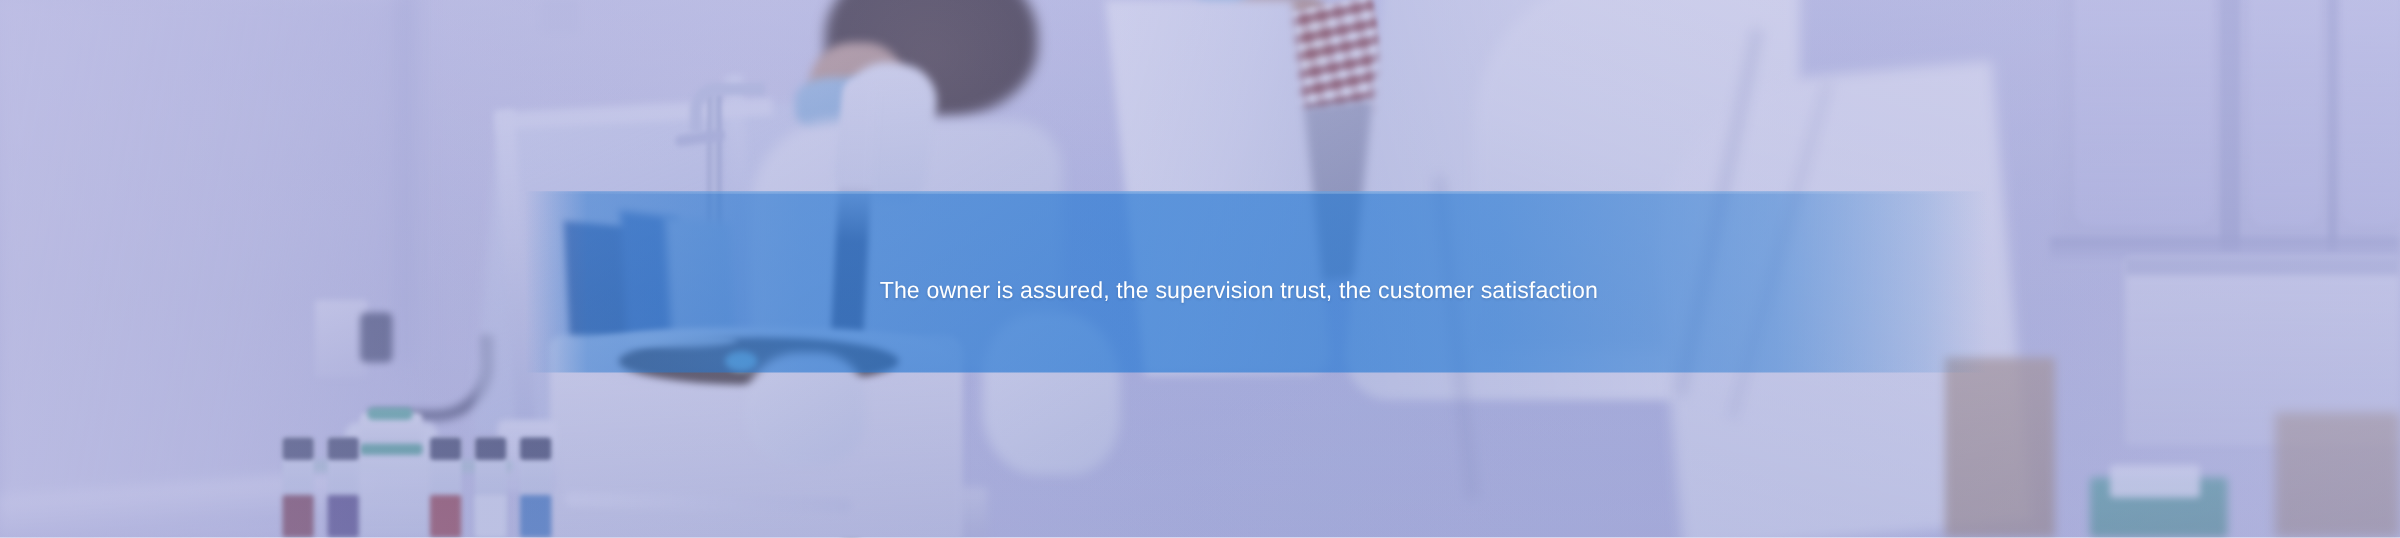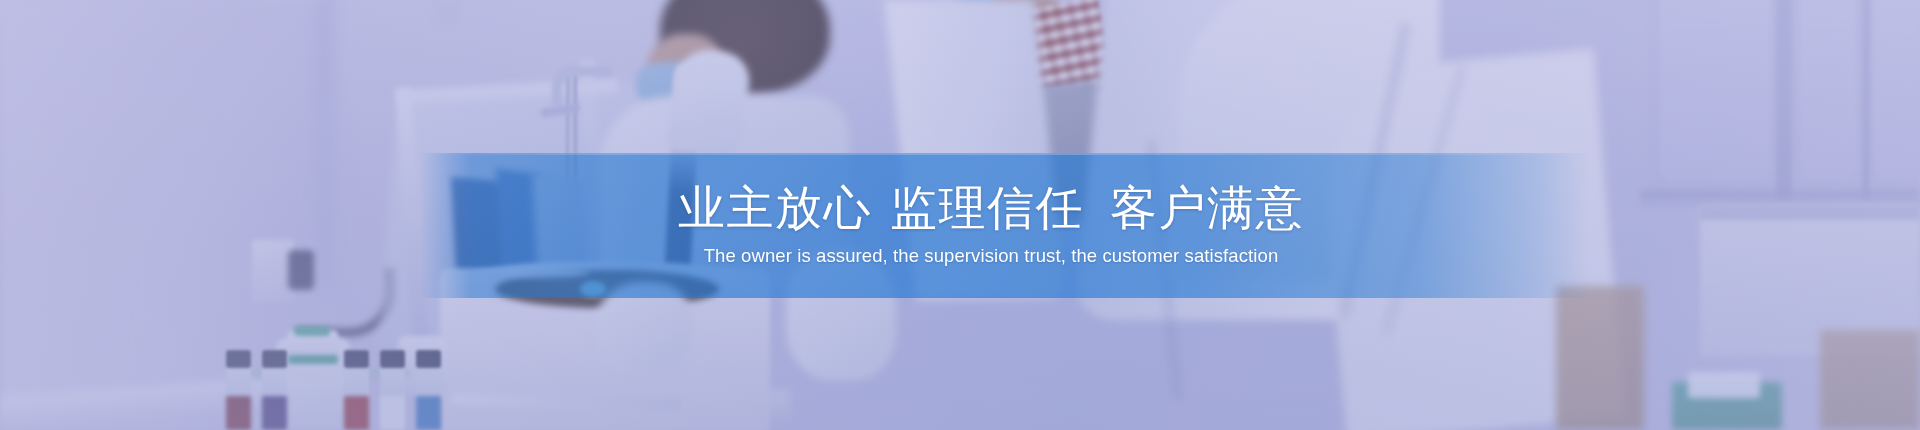--- a/index.html
+++ b/index.html
@@ -659,19 +659,16 @@
     <div class="carton2"></div>
 
     <div class="photo-tint"></div>
     <div class="photo-tint2"></div>
   </div>
 
   <div class="band"></div>
   <div class="band-top-line"></div>
 
   <div class="copy">
-    <div class="headline">
-      <span>业主放心</span><span class="gap"></span><span>监理信任</span><span class="gap-lg"></span><span>客户满意</span>
-    </div>
     <div class="subline">The owner is assured, the supervision trust, the customer satisfaction</div>
   </div>
 
 </div>
 
 </body></html>

